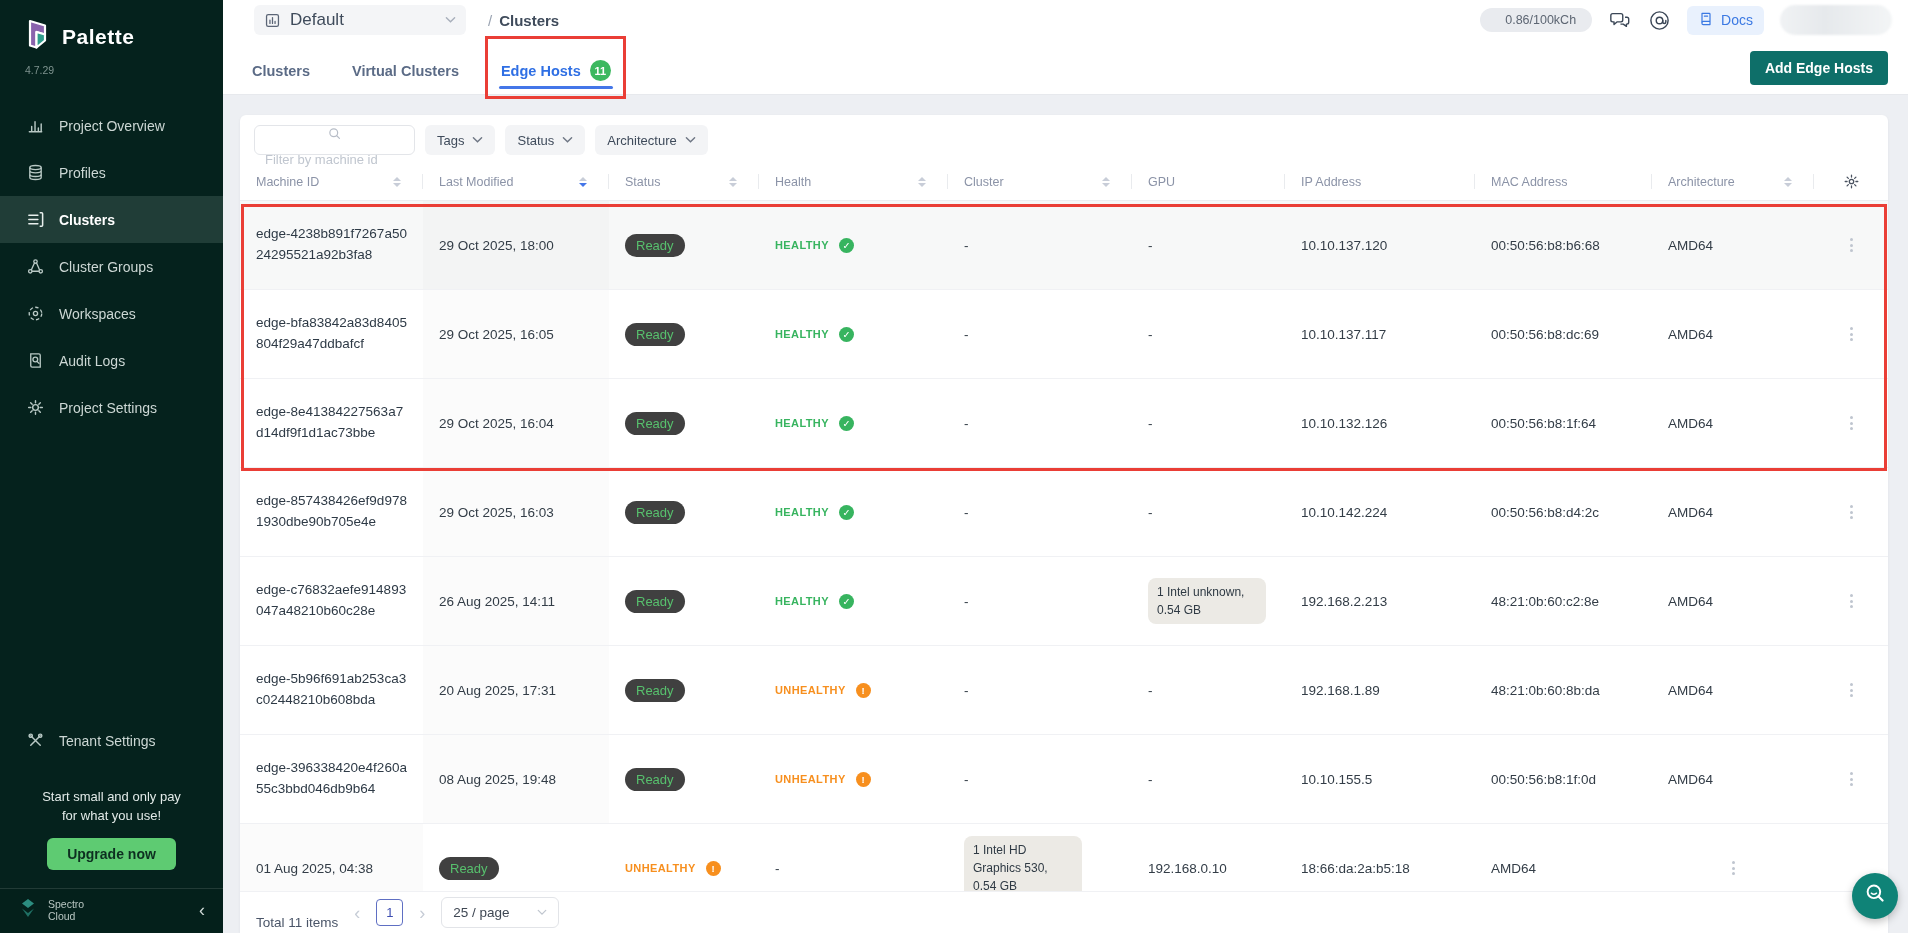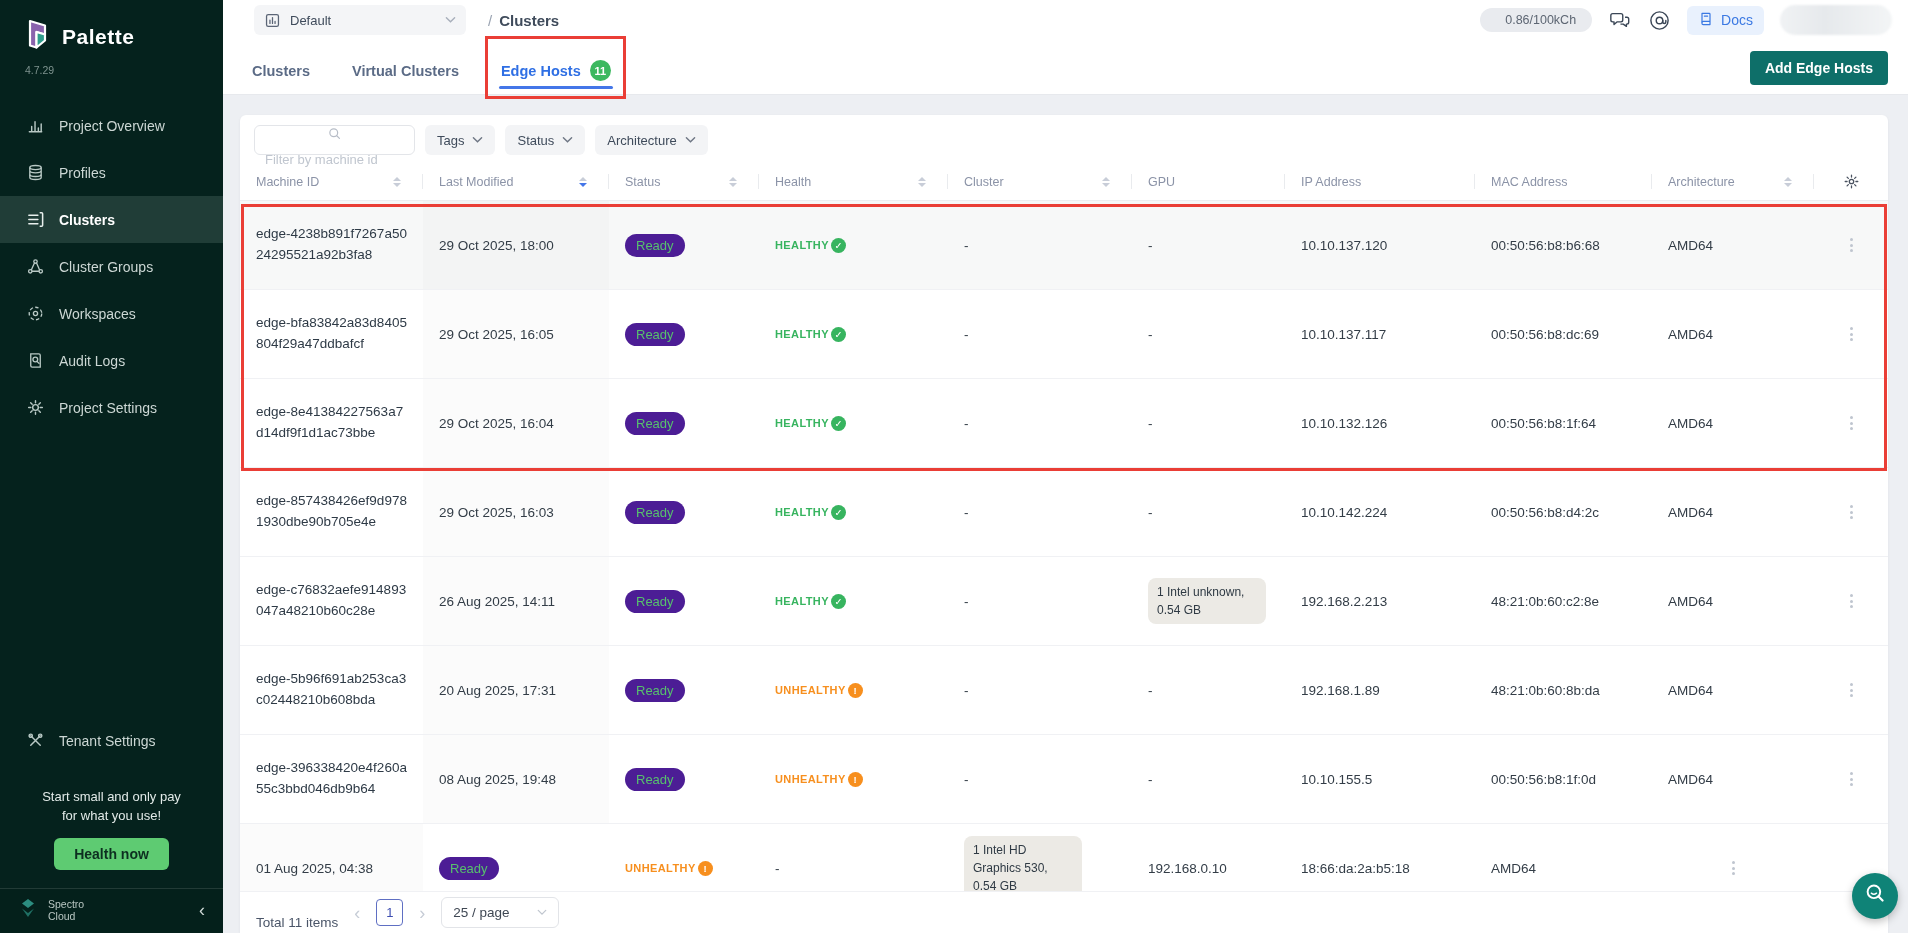--- a/index.html
+++ b/index.html
@@ -45,21 +45,21 @@
 
   
   .main { position: absolute; left: 223px; top: 0; width: 1685px; height: 933px; }
   .header-block { background: #fff; height: 95px; border-bottom: 1px solid #e7e9ed; position: relative; }
   .topbar { height: 40px; display: flex; align-items: center; padding: 0 16px 0 31px; }
   .project-select {
     width: 212px; height: 30px; background: #f4f5f7; border-radius: 6px;
     display: flex; align-items: center; gap: 9px; padding: 0 10px; cursor: pointer;
   }
   .project-select .ps-icon { color: #5b6576; display: inline-flex; }
-  .project-select .ps-label { font-size: 13px; color: #3f4b5b; }
+  .project-select .ps-label { font-size: 17px; color: #3f4b5b; }
   .project-select .ps-chevron { margin-left: auto; color: #a8afbb; display: inline-flex; }
   .breadcrumb { margin-left: 22px; font-size: 15px; font-weight: bold; color: #3f4b5b; display: flex; gap: 7px; }
   .breadcrumb .sep { color: #9aa3b2; font-weight: normal; }
   .topbar-right { margin-left: auto; display: flex; align-items: center; gap: 16px; }
   .usage-pill {
     background: #e9ebef; border-radius: 14px; padding: 5px 16px;
     font-size: 12.5px; color: #5d6673; min-width: 112px; text-align: right;
   }
   .icon-btn { color: #3a4656; display: inline-flex; cursor: pointer; }
   .docs-btn {
@@ -135,22 +135,22 @@
   .caret.down.active { border-top-color: #4476e8; }
   .th-gear { display: flex; align-items: center; justify-content: center; color: #4a5260; cursor: pointer; padding: 0; }
 
   .tbody { position: relative; }
   .trow { height: 89px; border-bottom: 1px solid #f0f1f4; background: #fff; }
   .trow.tint { background: #f7f8f8; }
   .td { display: flex; align-items: center; padding: 0 12px 0 16px; font-size: 13.5px; color: #333d47; }
   .td.sorted { background: rgba(0,0,0,.016); }
   .td-id { word-break: break-all; line-height: 1.55; color: #2e3a46; align-items: center; }
   .td-id span { display: block; max-width: 152px; }
-  .pill-ready { background: #4c1d95; color: #57c06d; border-radius: 12px; padding: 4px 11px; font-size: 13px; }
-  .health { gap: 2px; }
+  .pill-ready { background: #404040; color: #57c06d; border-radius: 12px; padding: 4px 11px; font-size: 13px; }
+  .health { gap: 10px; }
   .health-label { font-size: 11px; font-weight: bold; letter-spacing: .4px; }
   .health.ok .health-label { color: #37b45f; }
   .health.warn .health-label { color: #f78f1e; }
   .health-badge {
     width: 15px; height: 15px; border-radius: 50%; color: #fff; font-size: 9.5px; font-weight: bold;
     display: inline-flex; align-items: center; justify-content: center;
   }
   .health.ok .health-badge { background: #37b45f; }
   .health.warn .health-badge { background: #f78f1e; }
   .gpu-chip {
@@ -289,21 +289,21 @@
         </span>
     <span class="nav-label">Tenant Settings</span>
   </div>
     </div>
 
   <div class="promo">
     <div class="promo-text">
       <div>Start small and only pay</div>
       <div>for what you use!</div>
     </div>
-    <button class="promo-btn">Health now</button>
+    <button class="promo-btn">Upgrade now</button>
   </div>
 
   <div class="sidebar-footer">
     <span>
       <svg width="24" height="24" viewBox="0 0 24 24">
         <path d="M12 3l6 4.5-6 4.5-6-4.5z" fill="#2c8d80"></path>
         <path d="M6 12.5l6 4.5 6-4.5-6 8.5z" fill="#1f6f64"></path>
       </svg>
     </span>
     <span class="brand-name">

